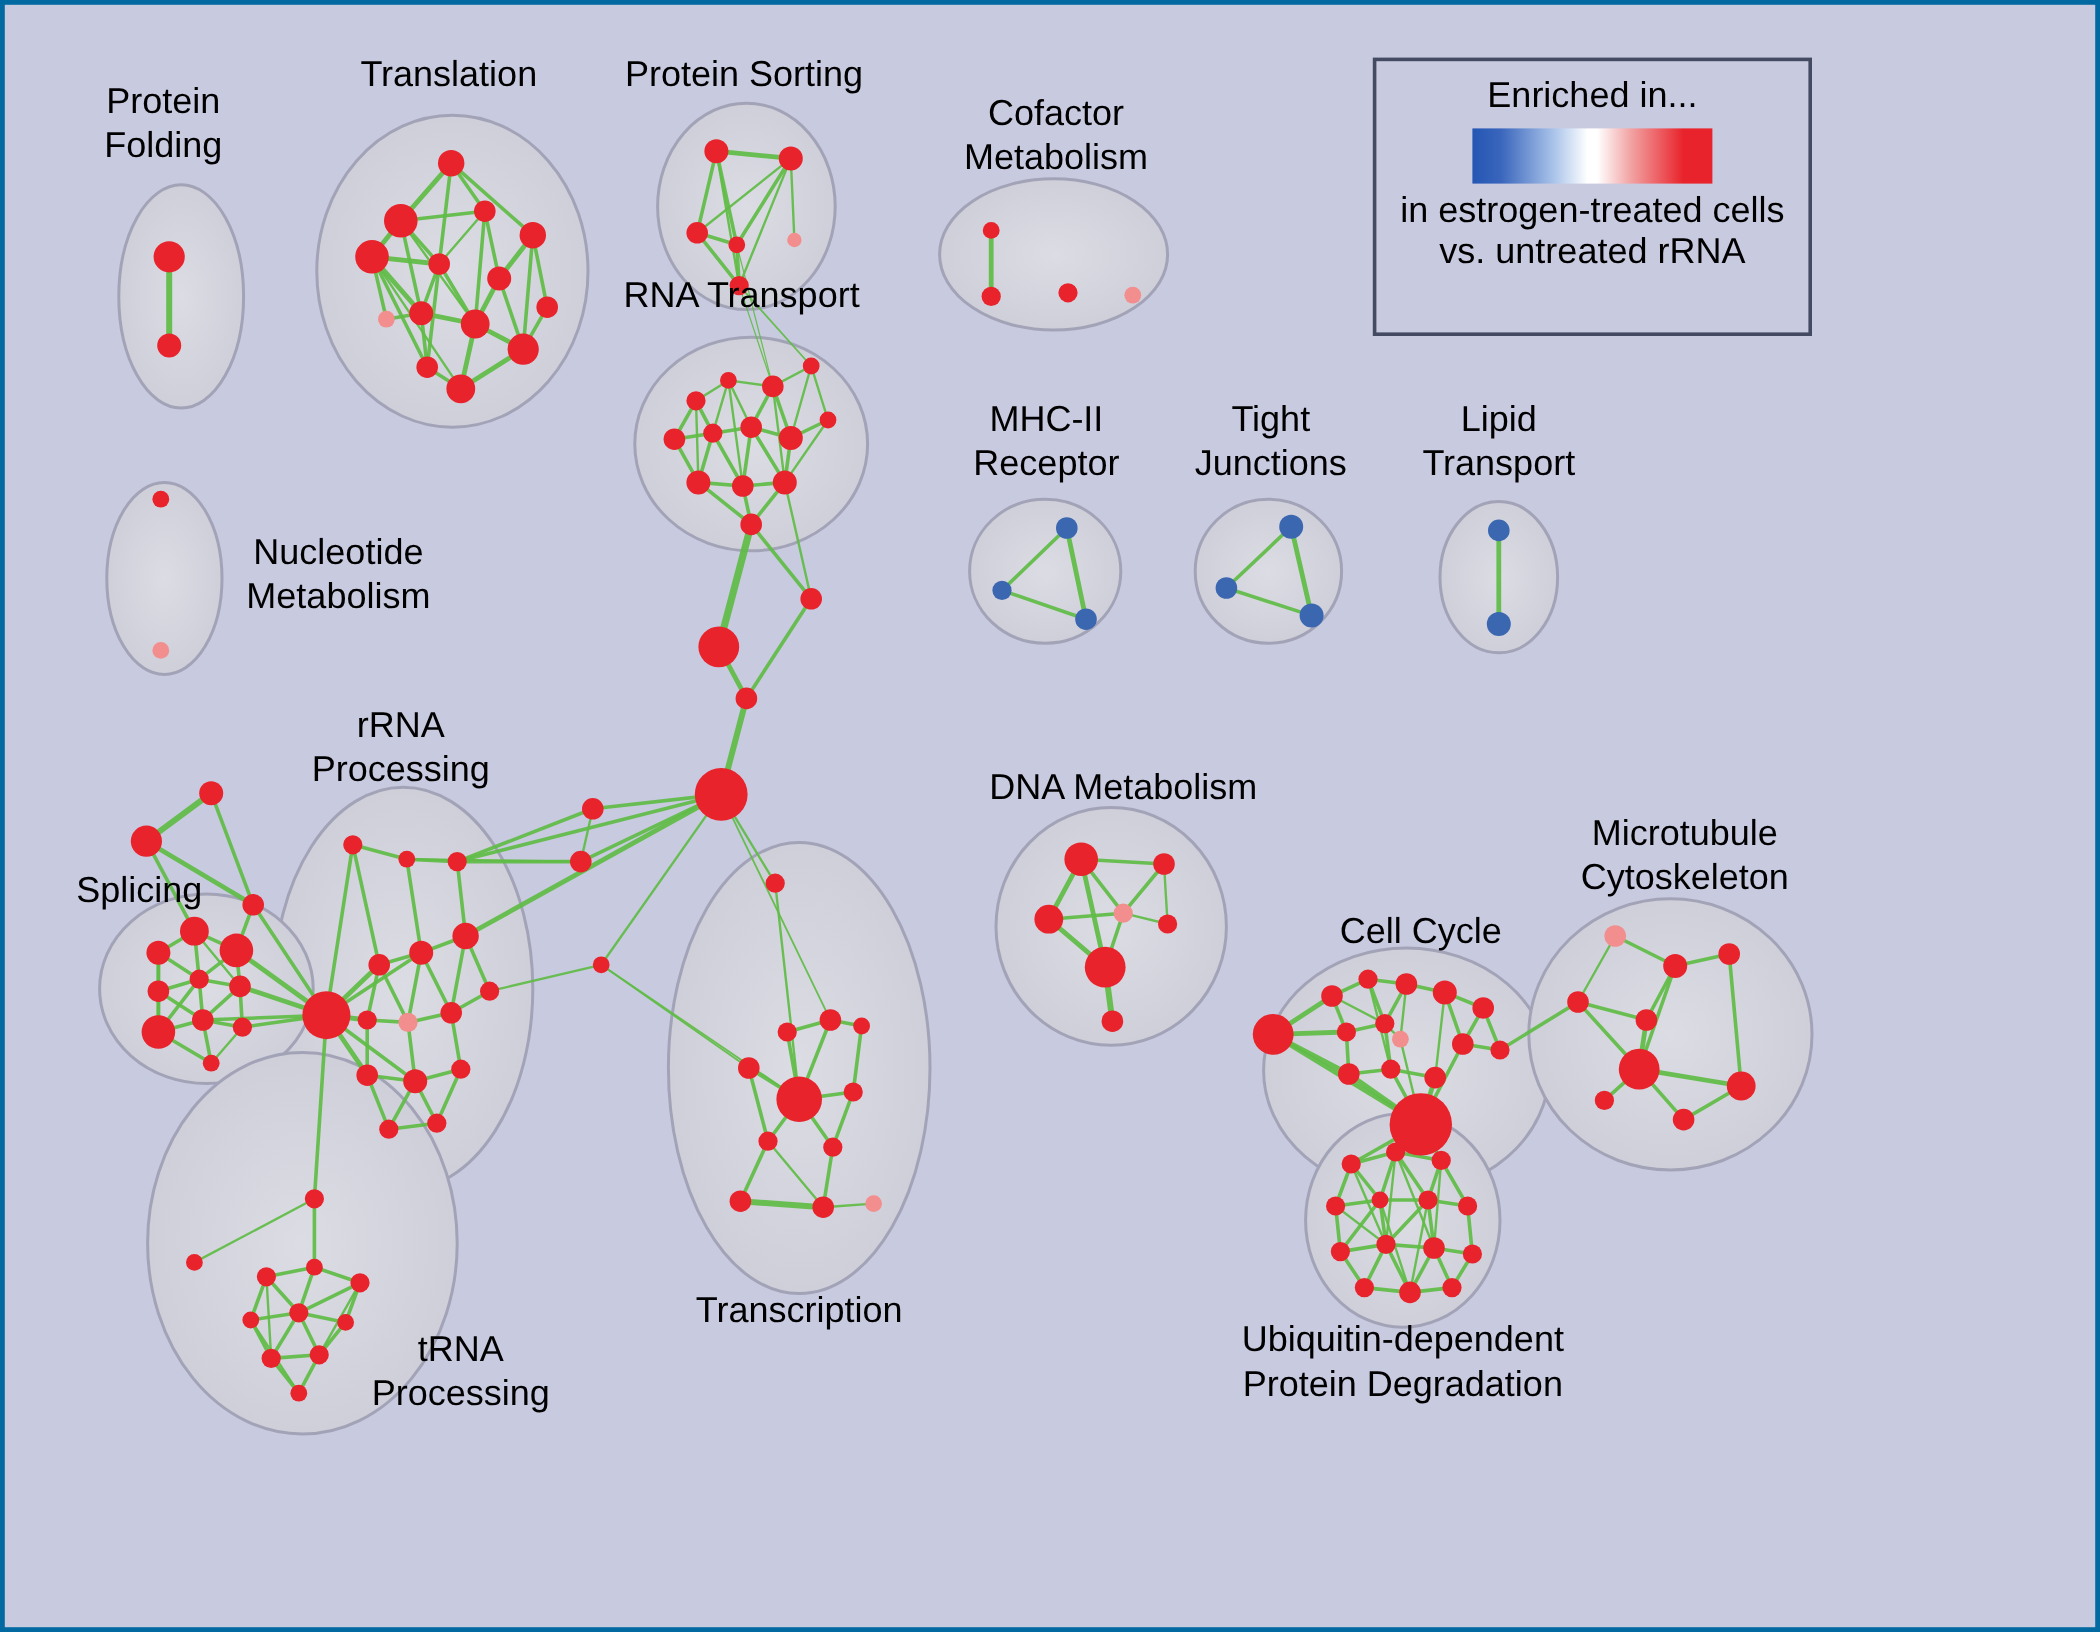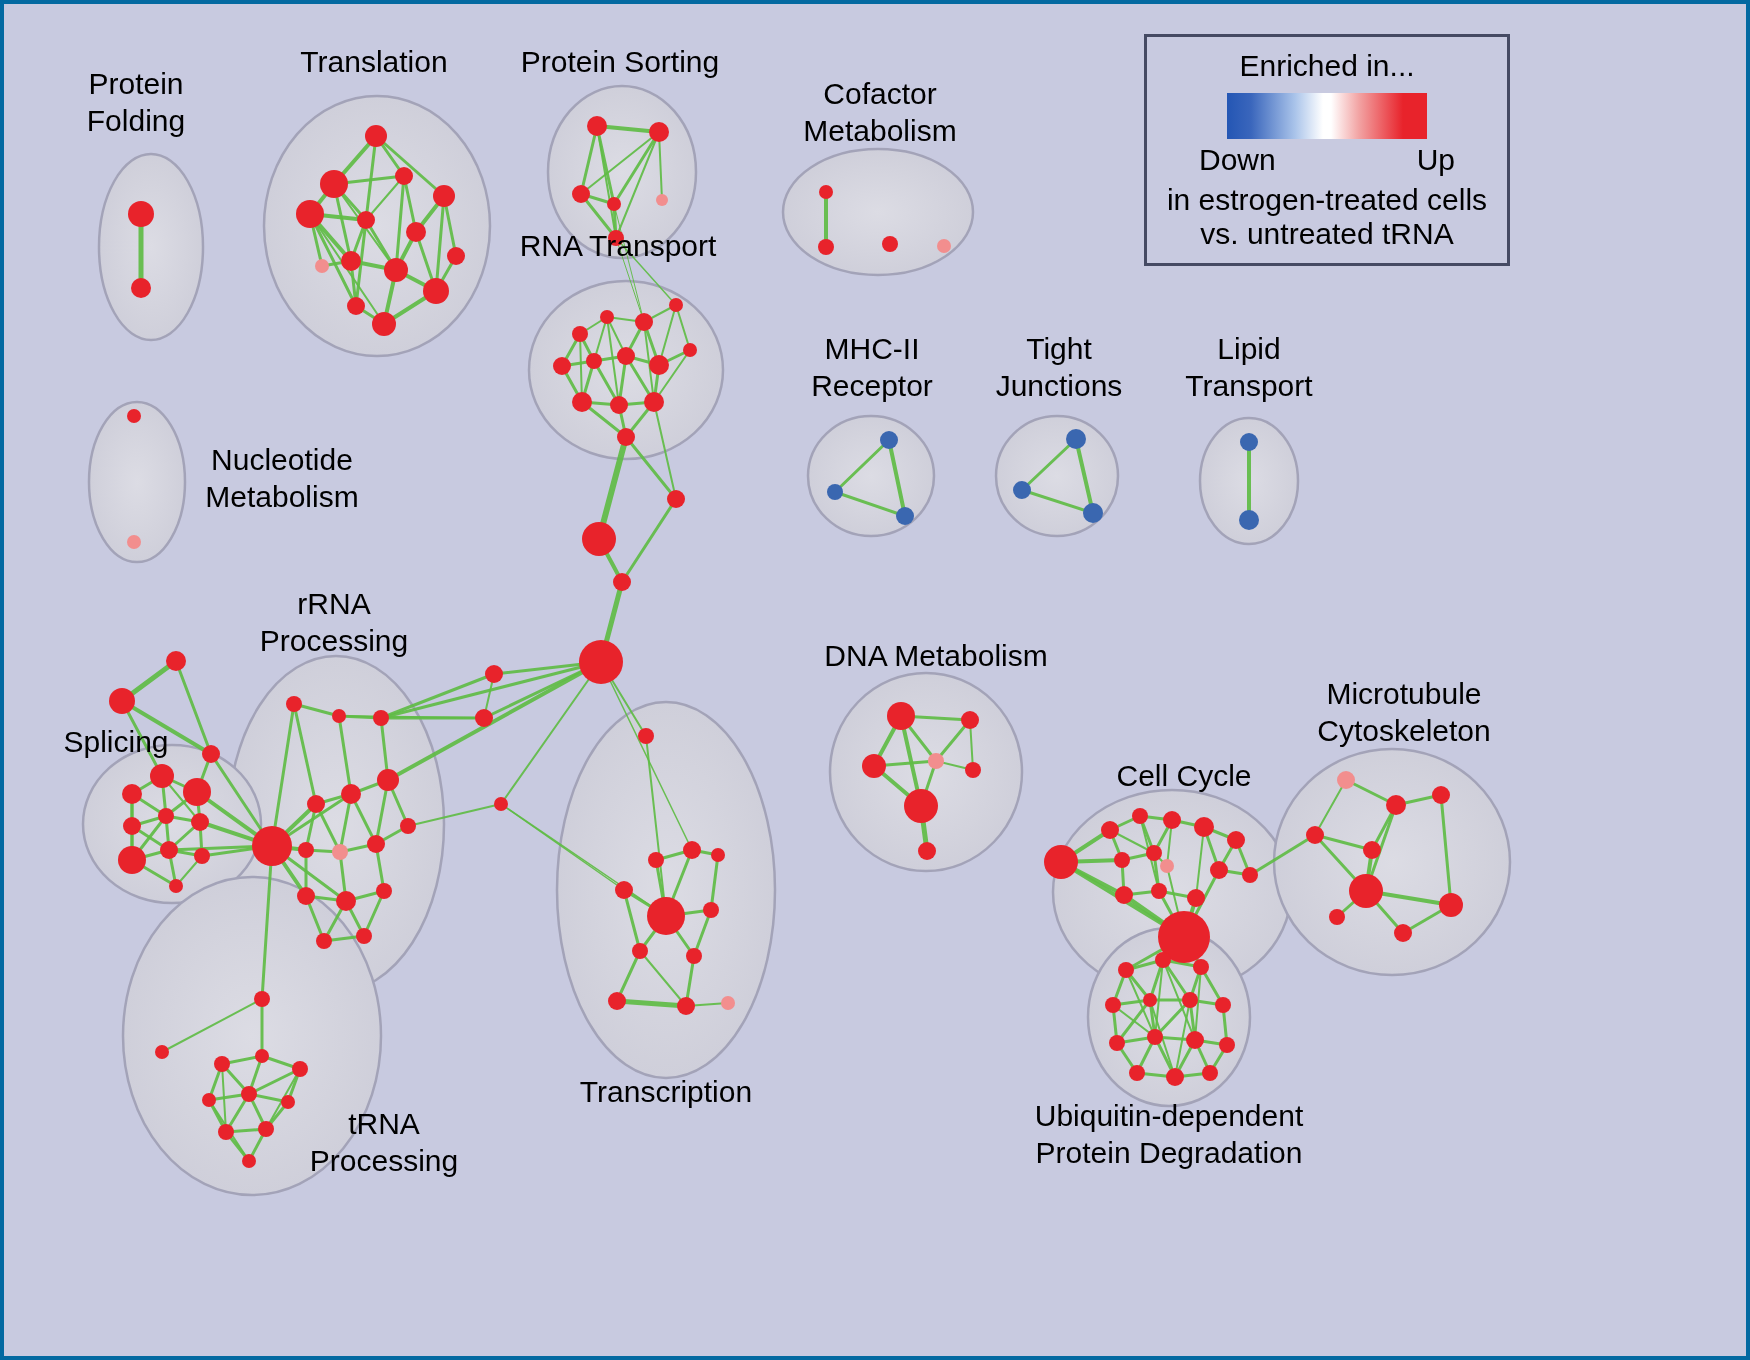--- a/index.html
+++ b/index.html
@@ -13,21 +13,21 @@
     overflow:hidden;
   }
   #network-svg { position:absolute; left:0; top:0; }
   .cluster-label {
     font-size:30px;
     fill:#000000;
     font-family:"Liberation Sans", sans-serif;
   }
   .legend {
     position:absolute;
-    left:1140px; top:30px;
+    left:1140px; top:44px;
     width:366px; height:232px;
     border:3px solid #454a63;
     box-sizing:border-box;
     text-align:center;
     z-index:5;
     color:#000;
   }
   .legend-title { margin-top:12px; font-size:30px; }
   .legend-gradient {
     margin:10px auto 0 auto;
@@ -560,23 +560,19 @@
         <text x="1400" y="700" text-anchor="middle" class="cluster-label">Microtubule</text>
         <text x="1400" y="737" text-anchor="middle" class="cluster-label">Cytoskeleton</text>
         <text x="1165" y="1122" text-anchor="middle" class="cluster-label">Ubiquitin-dependent</text>
         <text x="1165" y="1159" text-anchor="middle" class="cluster-label">Protein Degradation</text>
       </g>
     </svg>
 
   <div class="legend">
     <div class="legend-title">Enriched in...</div>
     <div class="legend-gradient"></div>
-    <div class="legend-ends">
-      <span>Down</span>
-      <span>Up</span>
-    </div>
     <div class="legend-caption">
       <div>in estrogen-treated cells</div>
-      <div>vs. untreated tRNA</div>
+      <div>vs. untreated rRNA</div>
     </div>
   </div>
 
 </div>
 
 </body></html>

